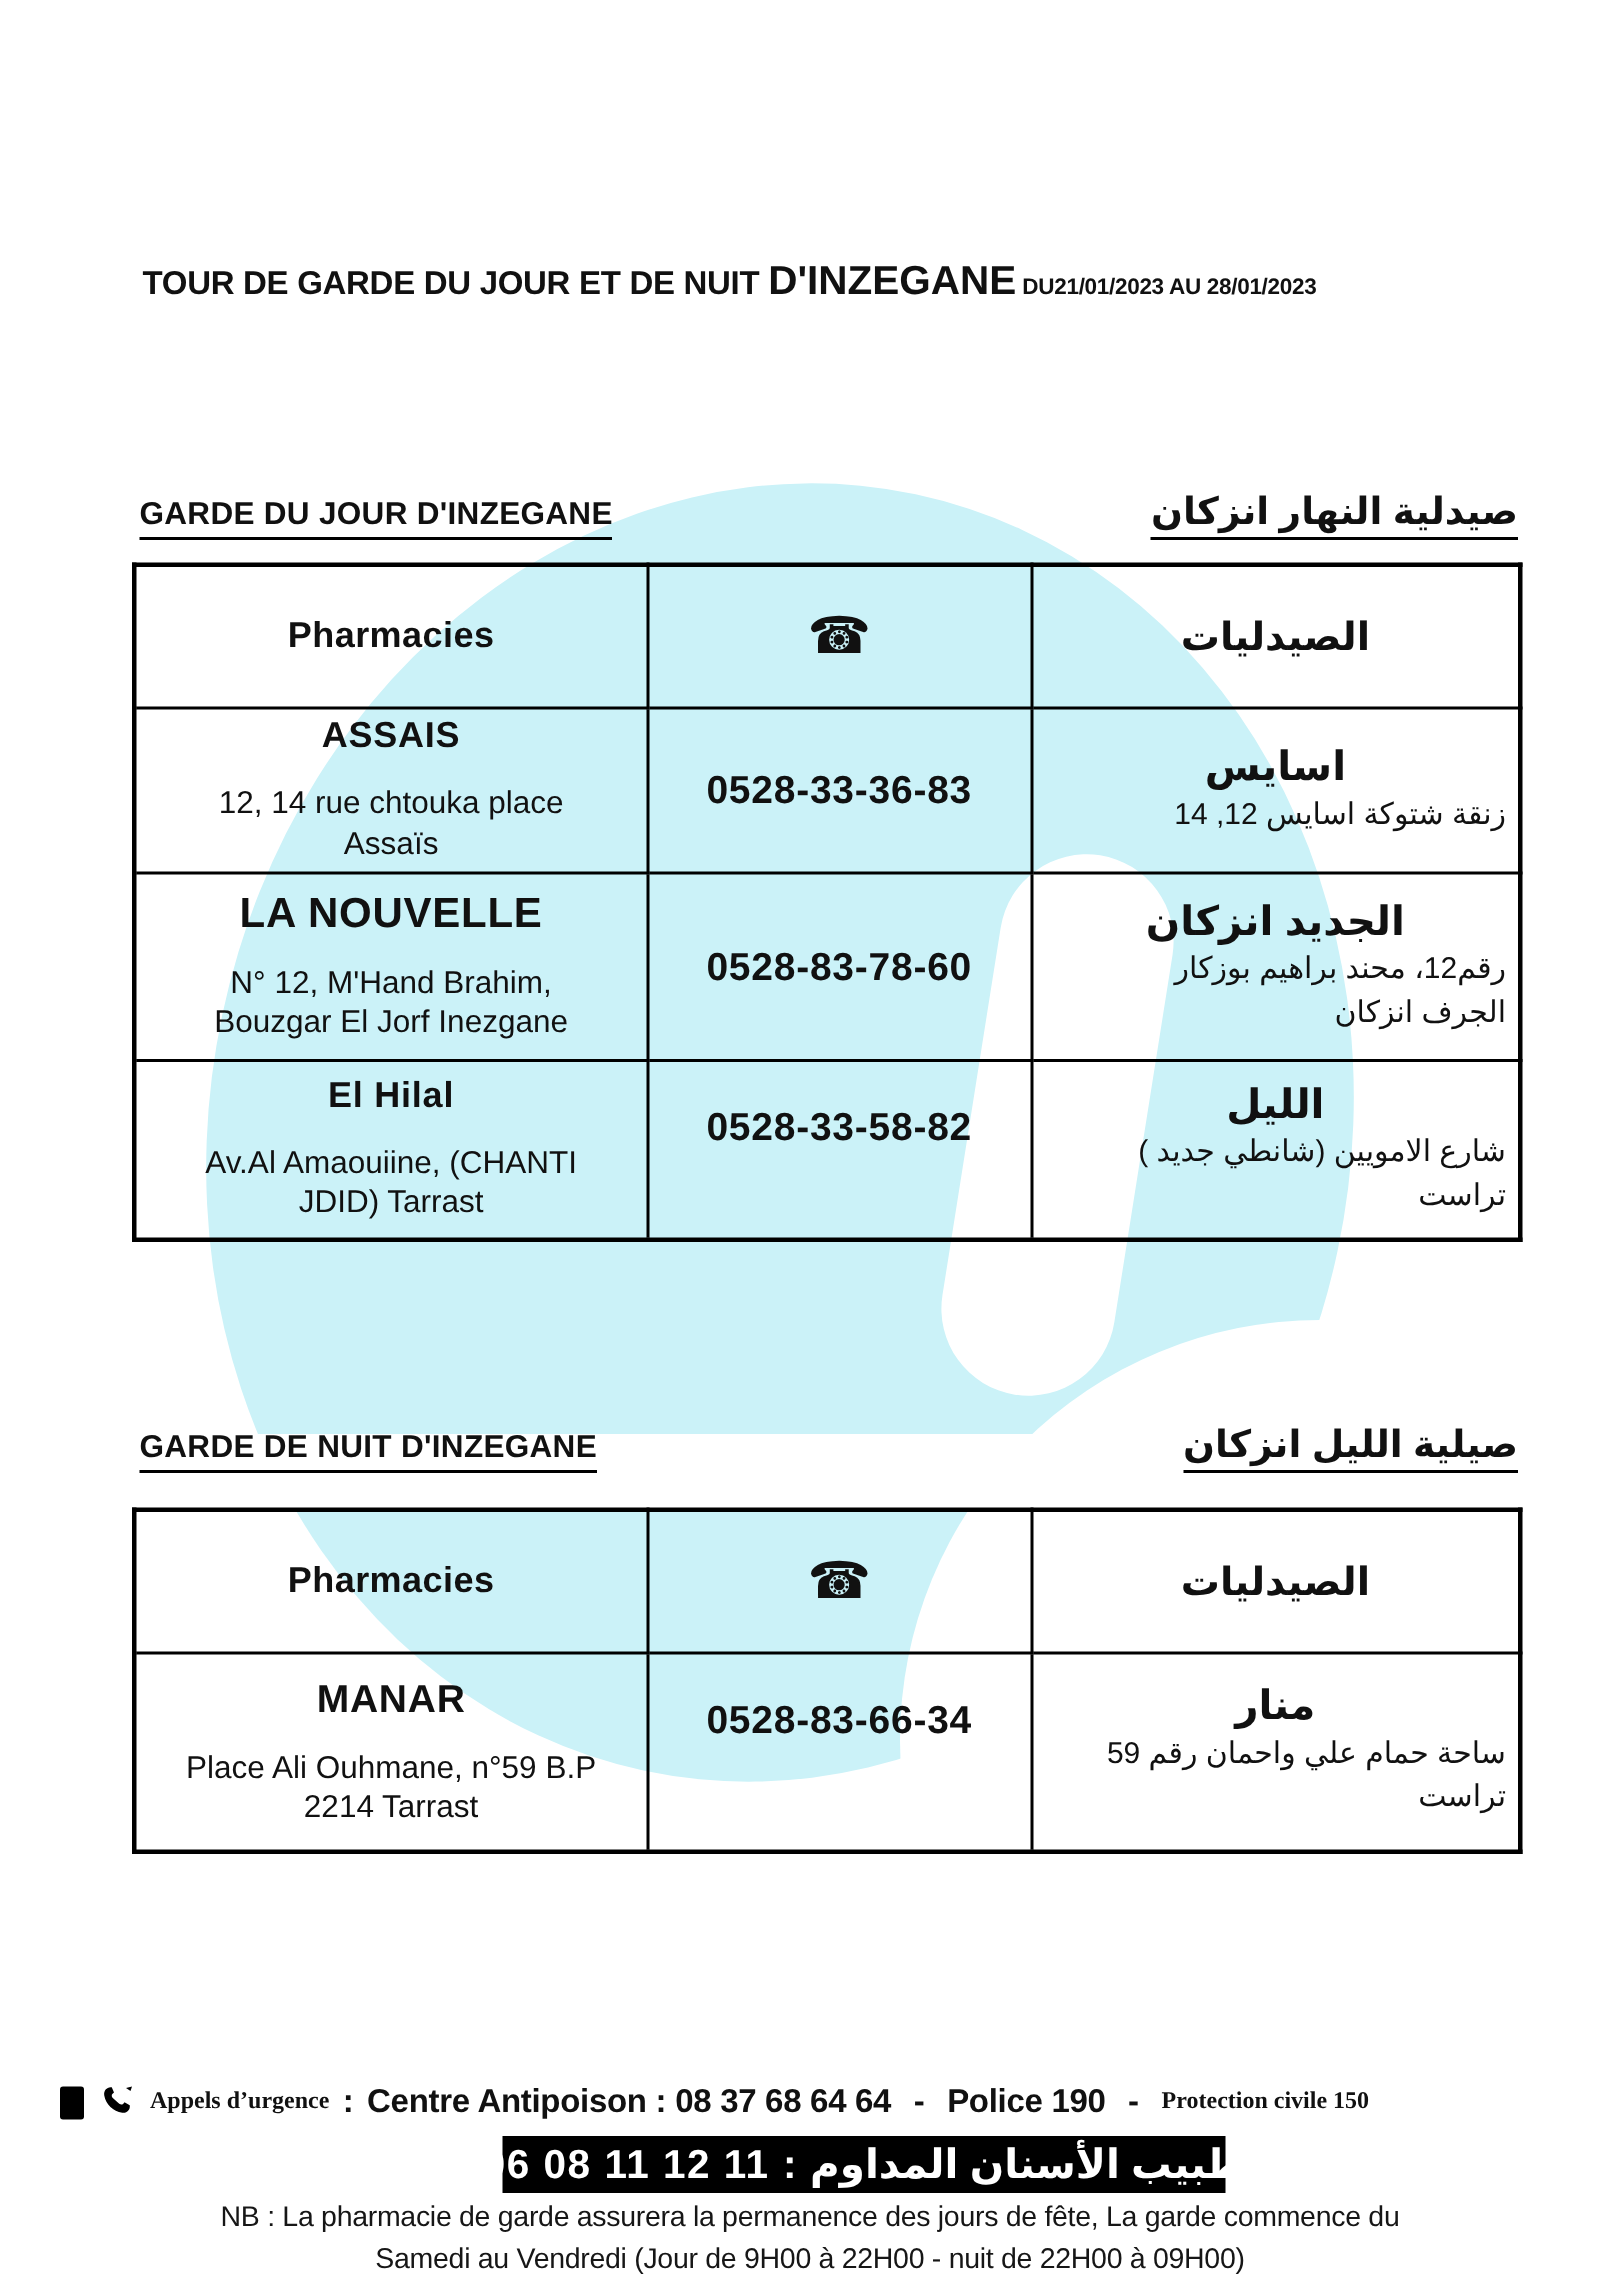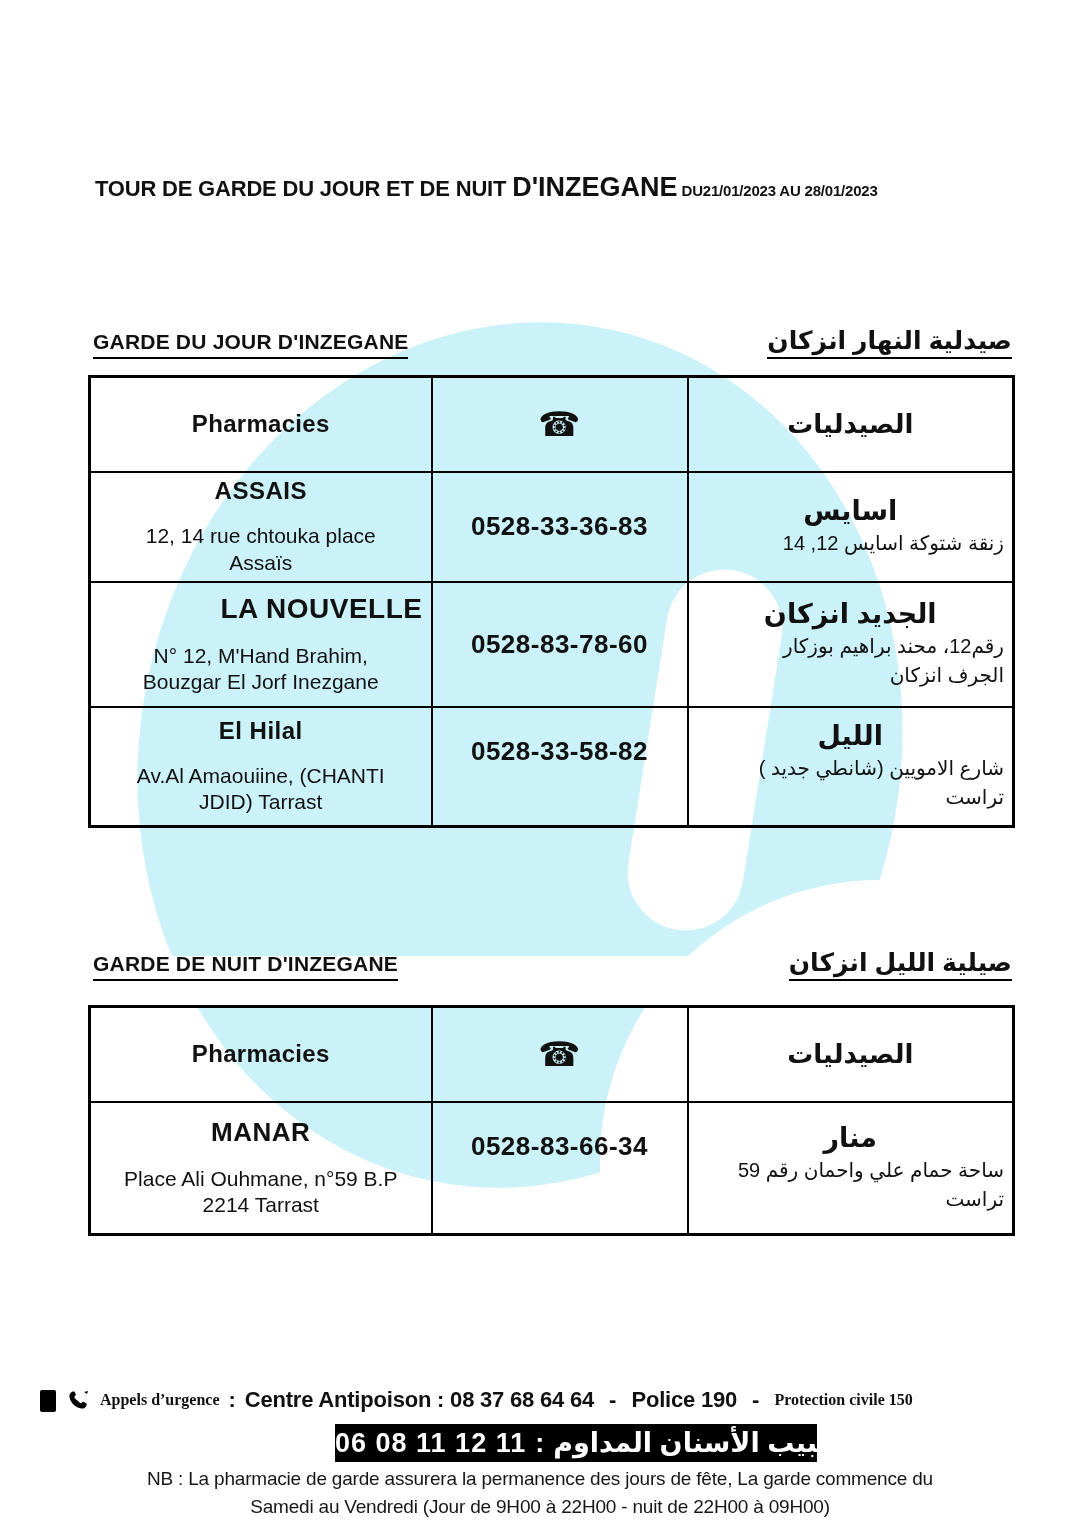--- a/index.html
+++ b/index.html
@@ -52,21 +52,21 @@
     overflow:hidden;
   }
   table.garde{border:3px solid #000;}
   col.c1{width:342px;} col.c2{width:256px;} col.c3{width:326px;}
 
   .hdr-fr{font-size:24px;font-weight:bold;letter-spacing:0.3px;}
   .hdr-phone{font-size:34px;line-height:1;}
   .hdr-ar{font-size:26px;font-weight:bold;direction:rtl;}
 
   .ph-name{font-size:24px;font-weight:bold;letter-spacing:0.5px;}
-  .ph-name.big{font-size:28px;text-align:right;}
+  .ph-name.big{font-size:28px;}
   .ph-addr{font-size:21px;line-height:1.25;margin-top:18px;}
   .ph-tel{font-size:26px;font-weight:bold;letter-spacing:0.5px;}
   .ar-cell{direction:rtl;}
   .ar-name{font-size:27px;font-weight:bold;}
   .ar-addr{font-size:20px;line-height:1.45;margin-top:2px;text-align:right;}
 
   .emerg{
     position:absolute;top:1386px;left:40px;right:30px;
     display:flex;align-items:center;justify-content:flex-start;
     gap:9px;white-space:nowrap;
@@ -76,21 +76,21 @@
   .emerg .dash{font-size:22px;font-weight:bold;padding:0 6px;}
   .icon-device{
     display:inline-block;width:16px;height:22px;background:#000;
     border-radius:2px 2px 2px 2px;position:relative;top:1px;
   }
   .icon-handset{display:inline-block;position:relative;top:2px;}
 
   .dentist-bar{
     position:absolute;top:1424px;left:335px;width:482px;height:38px;
     background:#000;color:#fff;
-    display:flex;align-items:center;justify-content:space-between;gap:9px;
+    display:flex;align-items:center;justify-content:center;gap:9px;
     font-size:27px;font-weight:bold;white-space:nowrap;
   }
   .dentist-bar .num{letter-spacing:1px;}
   .dentist-bar .lbl{direction:rtl;}
 
   .nb{
     position:absolute;left:0;right:0;text-align:center;
     font-size:19px;letter-spacing:-0.2px;color:#161616;
   }
   .nb1{top:1468px;}

